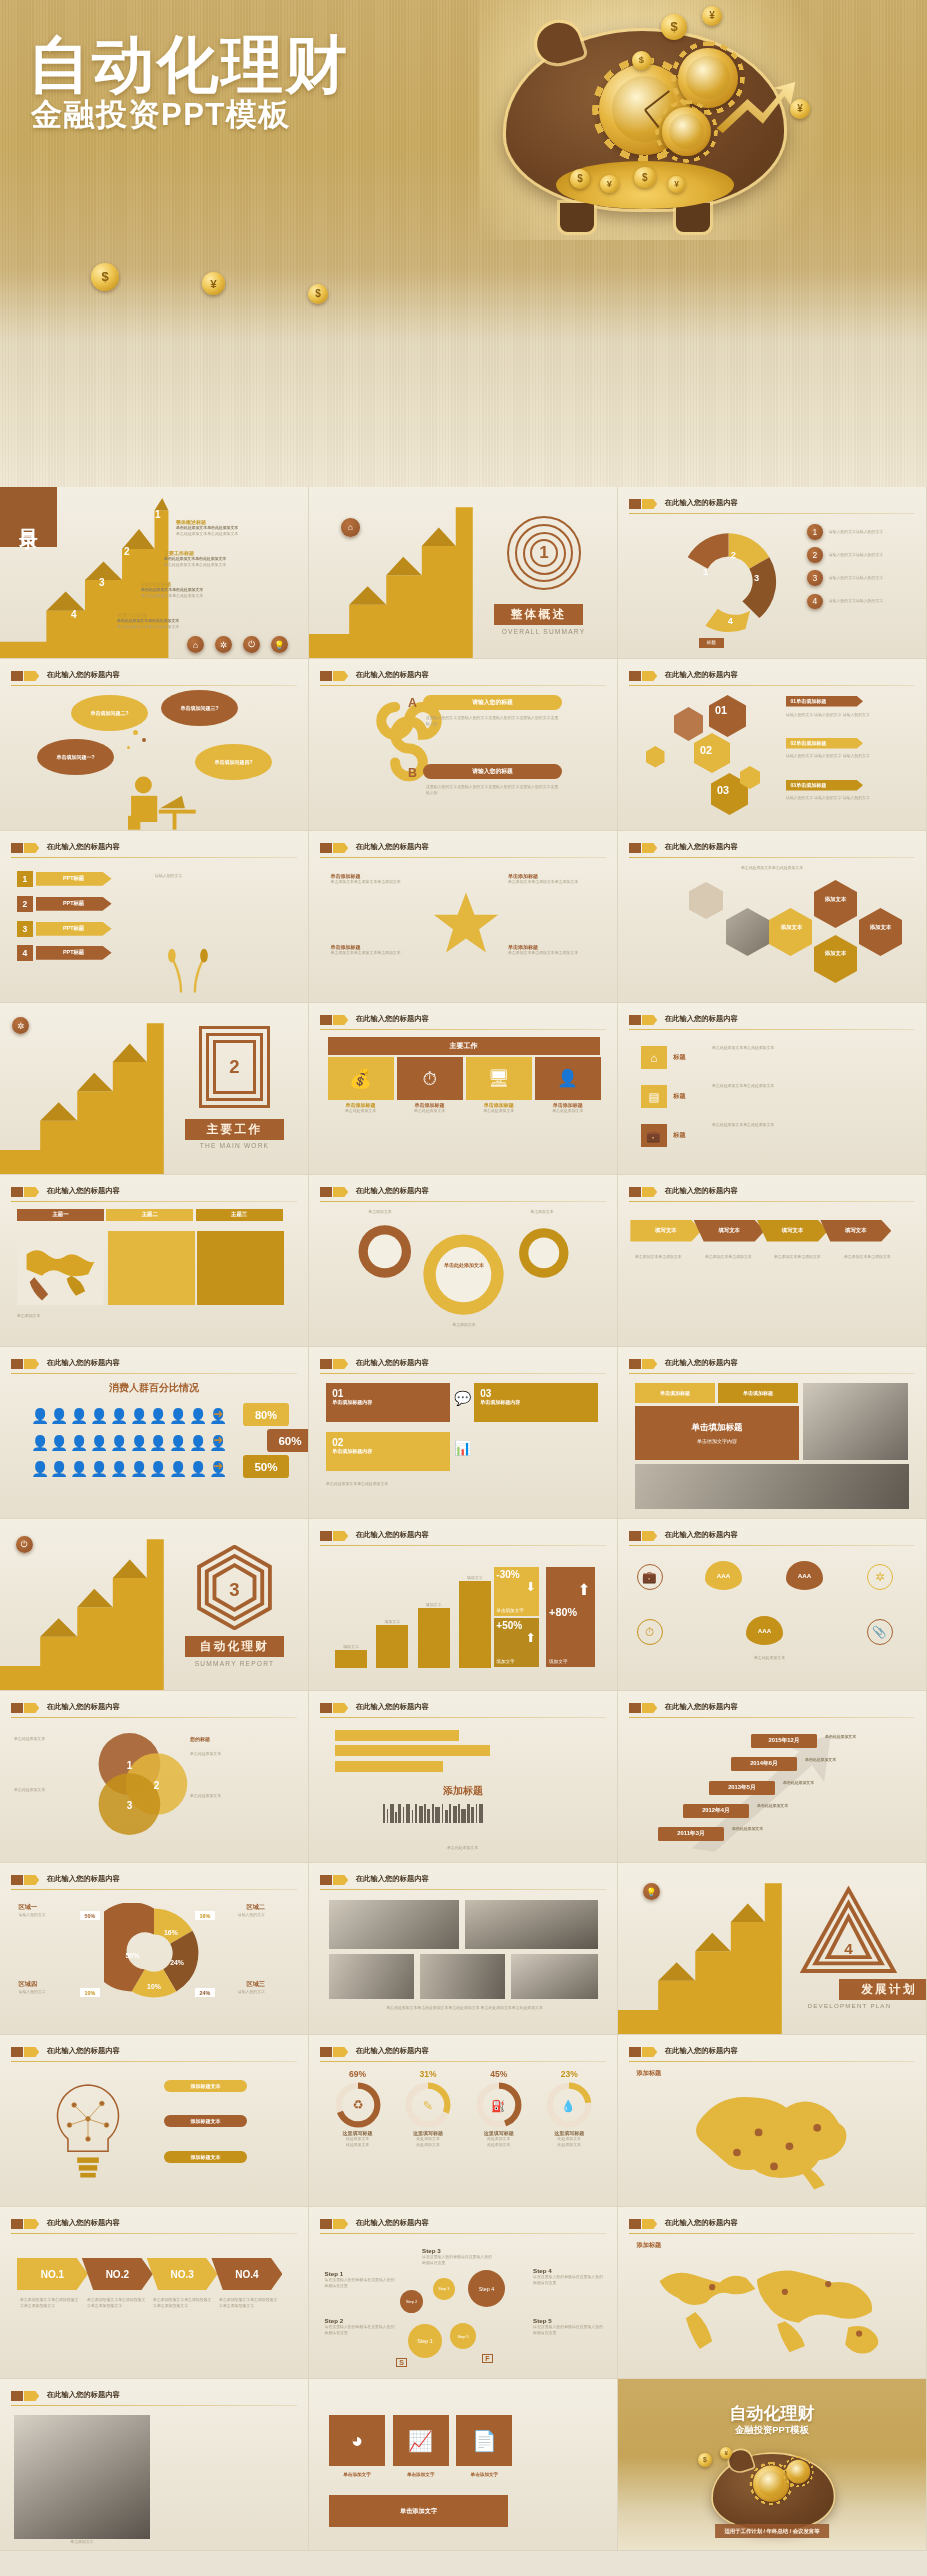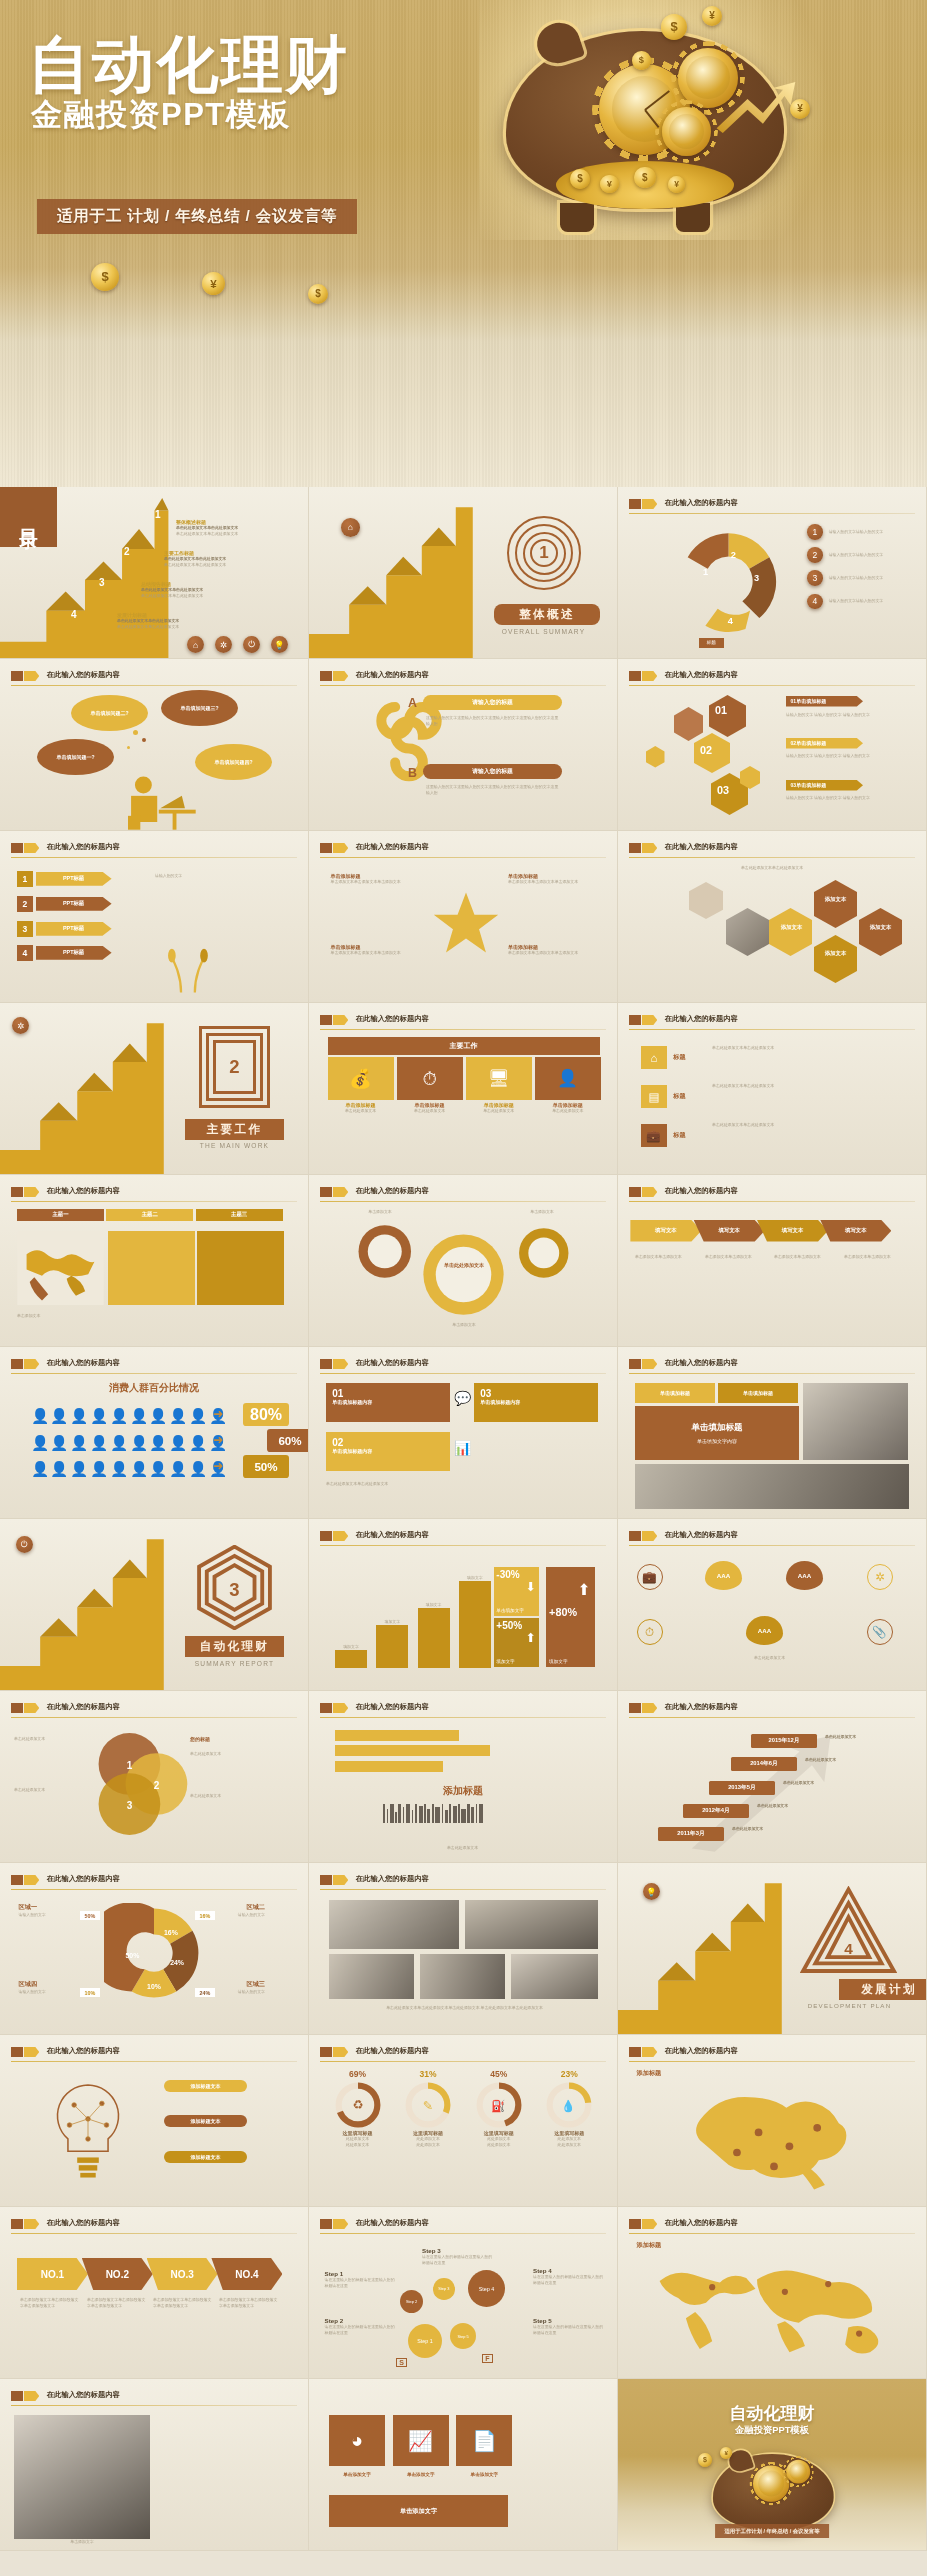--- a/index.html
+++ b/index.html
@@ -195,21 +195,20 @@
     <div class="coin" style="left:661px;top:14px;width:26px;height:26px;font-size:13px;line-height:26px;">$</div>
     <div class="coin" style="left:702px;top:6.2px;width:20px;height:20px;font-size:10px;line-height:20px;">¥</div>
     <div class="coin" style="left:632px;top:51px;width:18.5px;height:18.5px;font-size:9.3px;line-height:18.5px;">$</div>
     <div class="coin" style="left:790px;top:99px;width:20px;height:20px;font-size:10px;line-height:20px;">¥</div>
     <div class="coin" style="left:91px;top:263px;width:28px;height:28px;font-size:13px;line-height:28px;">$</div>
     <div class="coin" style="left:202px;top:272px;width:23px;height:23px;font-size:11.6px;line-height:23px;">¥</div>
     <div class="coin" style="left:308px;top:284px;width:20px;height:20px;font-size:10px;line-height:20px;">$</div>
 
     <div class="cover-title">自动化理财</div>
     <div class="cover-sub">金融投资PPT模板</div>
-    <div class="cover-banner">适用于工 计划 / 年终总结 / 会议发言等</div>
   </div>
 
   <div class="grid">
 
     <div class="slide">
       <div style="position:absolute;left:0;top:0;width:57px;height:60px;background:#9a5b2d;display:flex;align-items:center;justify-content:center;">
         <span style="color:#fff;font-size:18.5px;font-weight:bold;writing-mode:vertical-rl;letter-spacing:3.1px;">目录</span>
       </div>
       <svg width="309" height="172" style="position:absolute;left:0;top:0" viewBox="0 0 400 222">
         <polygon points="0,200 60,200 60,160 110,160 110,120 158,120 158,80 200,80 200,30 218,30 218,222 0,222" fill="#d8a425"></polygon>
@@ -258,21 +257,21 @@
         <polygon points="146,76 190,76 168,52" fill="#bb8a18"></polygon>
       </svg>
       <div class="circ-badge" style="left:32px;top:31px;width:18.5px;height:18.5px;">⌂</div>
       <div style="position:absolute;left:198px;top:29px;width:74px;height:74px;">
         <div class="ring" style="inset:0;"></div>
           <div class="ring" style="inset:7.7px;"></div>
         <div class="ring" style="inset:15.5px;"></div>
           <div class="ring" style="inset:23px;"></div>
         <div style="position:absolute;inset:0;display:flex;align-items:center;justify-content:center;color:#a4612f;font-size:17px;font-weight:bold;">1</div>
       </div>
-      <div class="sec-band" style="position:absolute;left:185px;top:117px;width:106px;font-size:11.6px;padding:3.1px 0;border-radius:8px;">整体概述</div>
+      <div class="sec-band" style="position:absolute;left:185px;top:117px;width:89px;font-size:11.6px;padding:3.1px 0;">整体概述</div>
       <div class="sec-en" style="position:absolute;left:185px;top:141px;width:99px;text-align:center;font-size:6.6px;">OVERALL SUMMARY</div>
     </div>
 
     <div class="slide">
       <div class="s-head">
         <div class="tag"></div>
         <div class="tag2"></div>
         <div class="ht">在此输入您的标题内容</div>
         <div class="rule"></div>
       </div>
@@ -617,21 +616,21 @@
       </div>
       <div style="position:absolute;left:31px;top:87px;">
         <span style="color:#a4612f;font-size:14.7px;letter-spacing:1.5px;">👤👤👤👤👤👤</span><span style="color:#e8cfae;font-size:14.7px;letter-spacing:1.5px;">👤👤👤👤</span>
       </div>
       <div style="position:absolute;left:31px;top:113px;">
         <span style="color:#c49119;font-size:14.7px;letter-spacing:1.5px;">👤👤👤👤👤</span><span style="color:#e8cfae;font-size:14.7px;letter-spacing:1.5px;">👤👤👤👤👤</span>
       </div>
       <div style="position:absolute;left:213px;top:59px;color:#c08a3a;font-size:12.4px;">➜</div>
       <div style="position:absolute;left:213px;top:85px;color:#c08a3a;font-size:12.4px;">➜</div>
       <div style="position:absolute;left:213px;top:111px;color:#c08a3a;font-size:12.4px;">➜</div>
-      <div style="position:absolute;left:243px;top:56px;width:46px;height:23px;background:#e3b63e;border-radius:3.1px;color:#fff;font-size:16px;font-weight:bold;display:flex;align-items:center;justify-content:center;">80%</div>
+      <div style="position:absolute;left:243px;top:56px;width:46px;height:23px;background:#e3b63e;border-radius:3.1px;color:#fff;font-size:11px;font-weight:bold;display:flex;align-items:center;justify-content:center;">80%</div>
       <div style="position:absolute;left:243px;top:82px;width:46px;height:23px;background:#a4612f;border-radius:3.1px;color:#fff;font-size:11.6px;font-weight:bold;display:flex;align-items:center;justify-content:center;margin-left:24px;">60%</div>
       <div style="position:absolute;left:243px;top:108px;width:46px;height:23px;background:#c49119;border-radius:3.1px;color:#fff;font-size:11.6px;font-weight:bold;display:flex;align-items:center;justify-content:center;">50%</div>
     </div>
 
     <div class="slide">
       <div class="s-head">
         <div class="tag"></div>
           <div class="tag2"></div>
         <div class="ht">在此输入您的标题内容</div>
         <div class="rule"></div>

